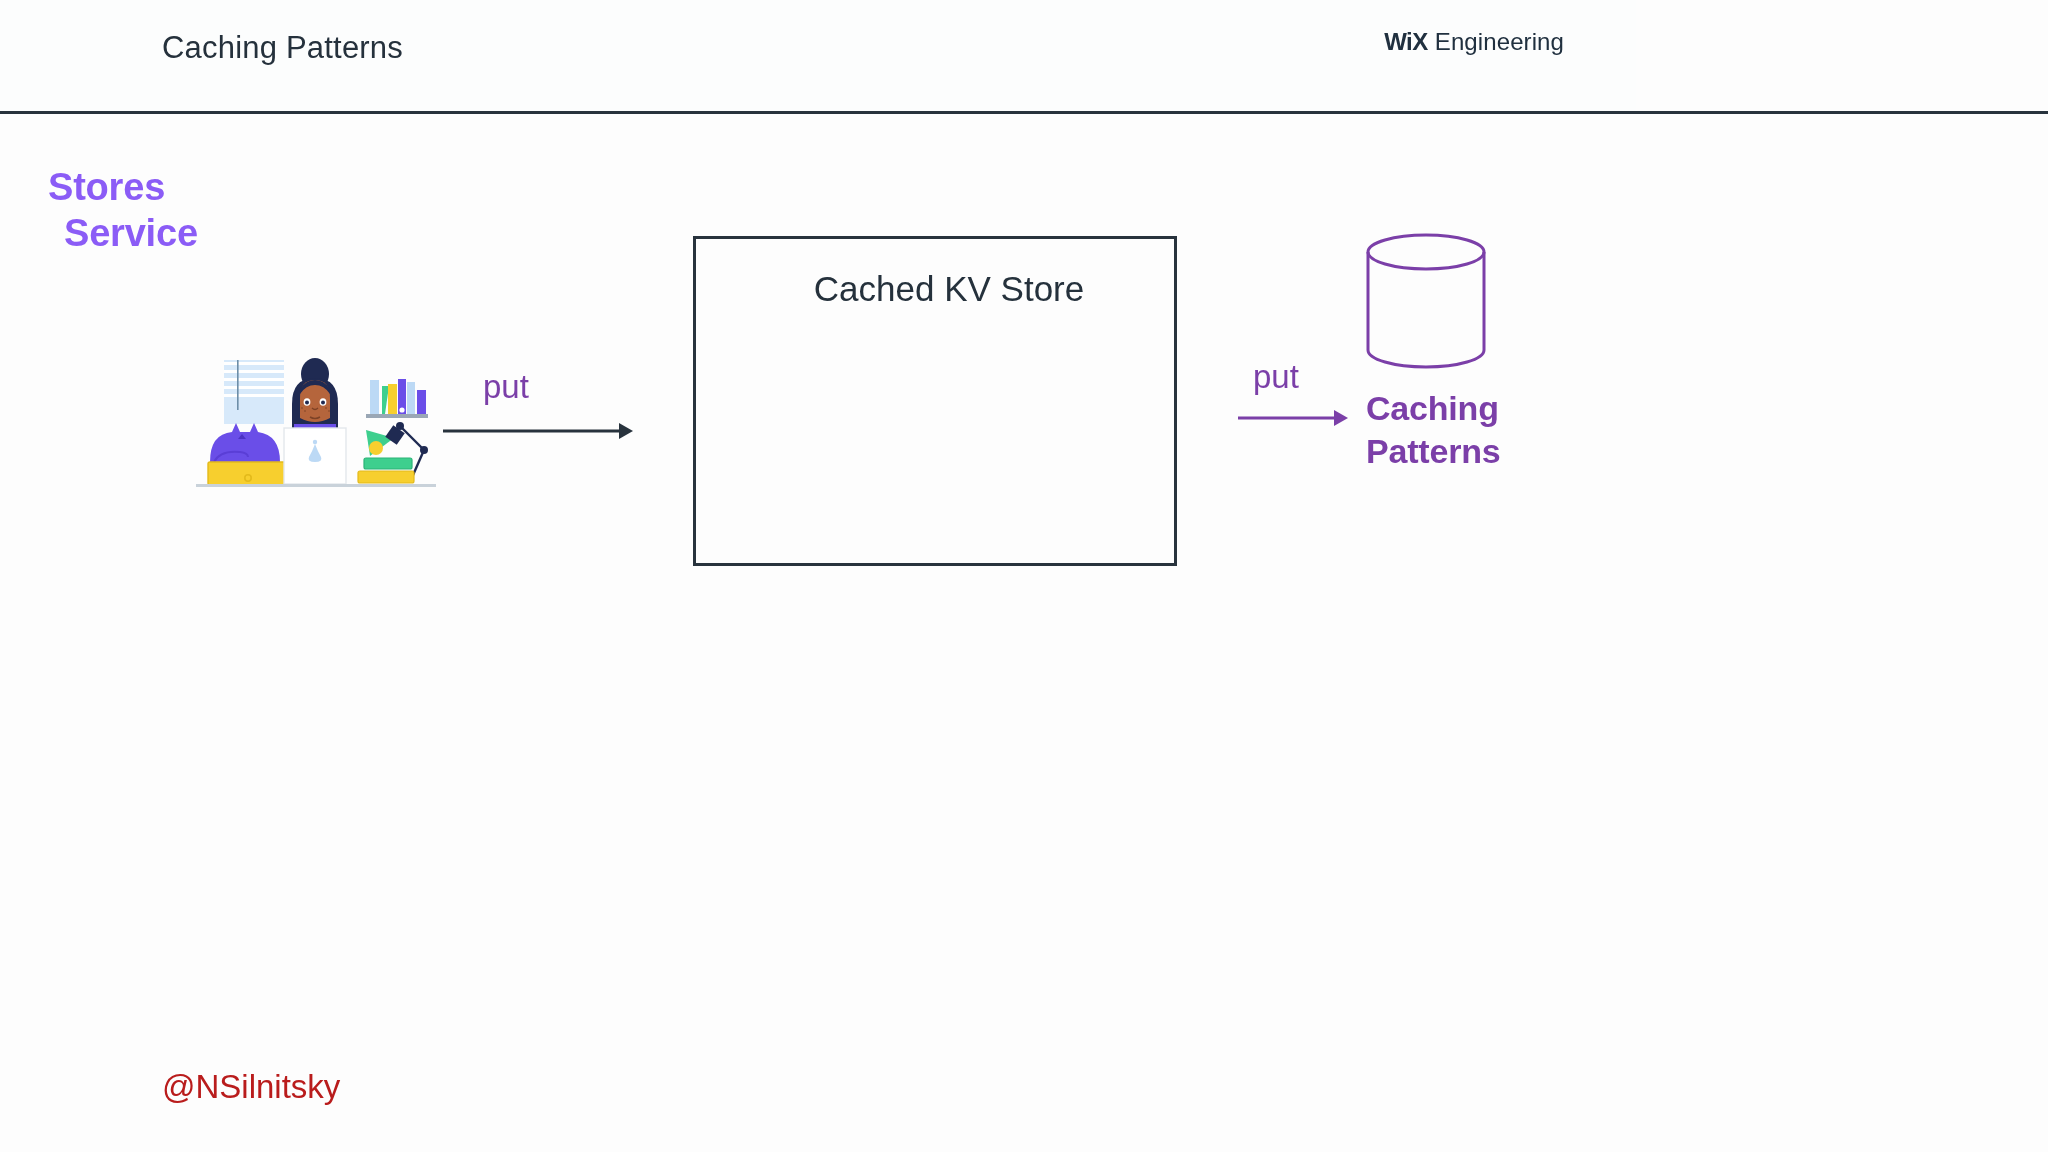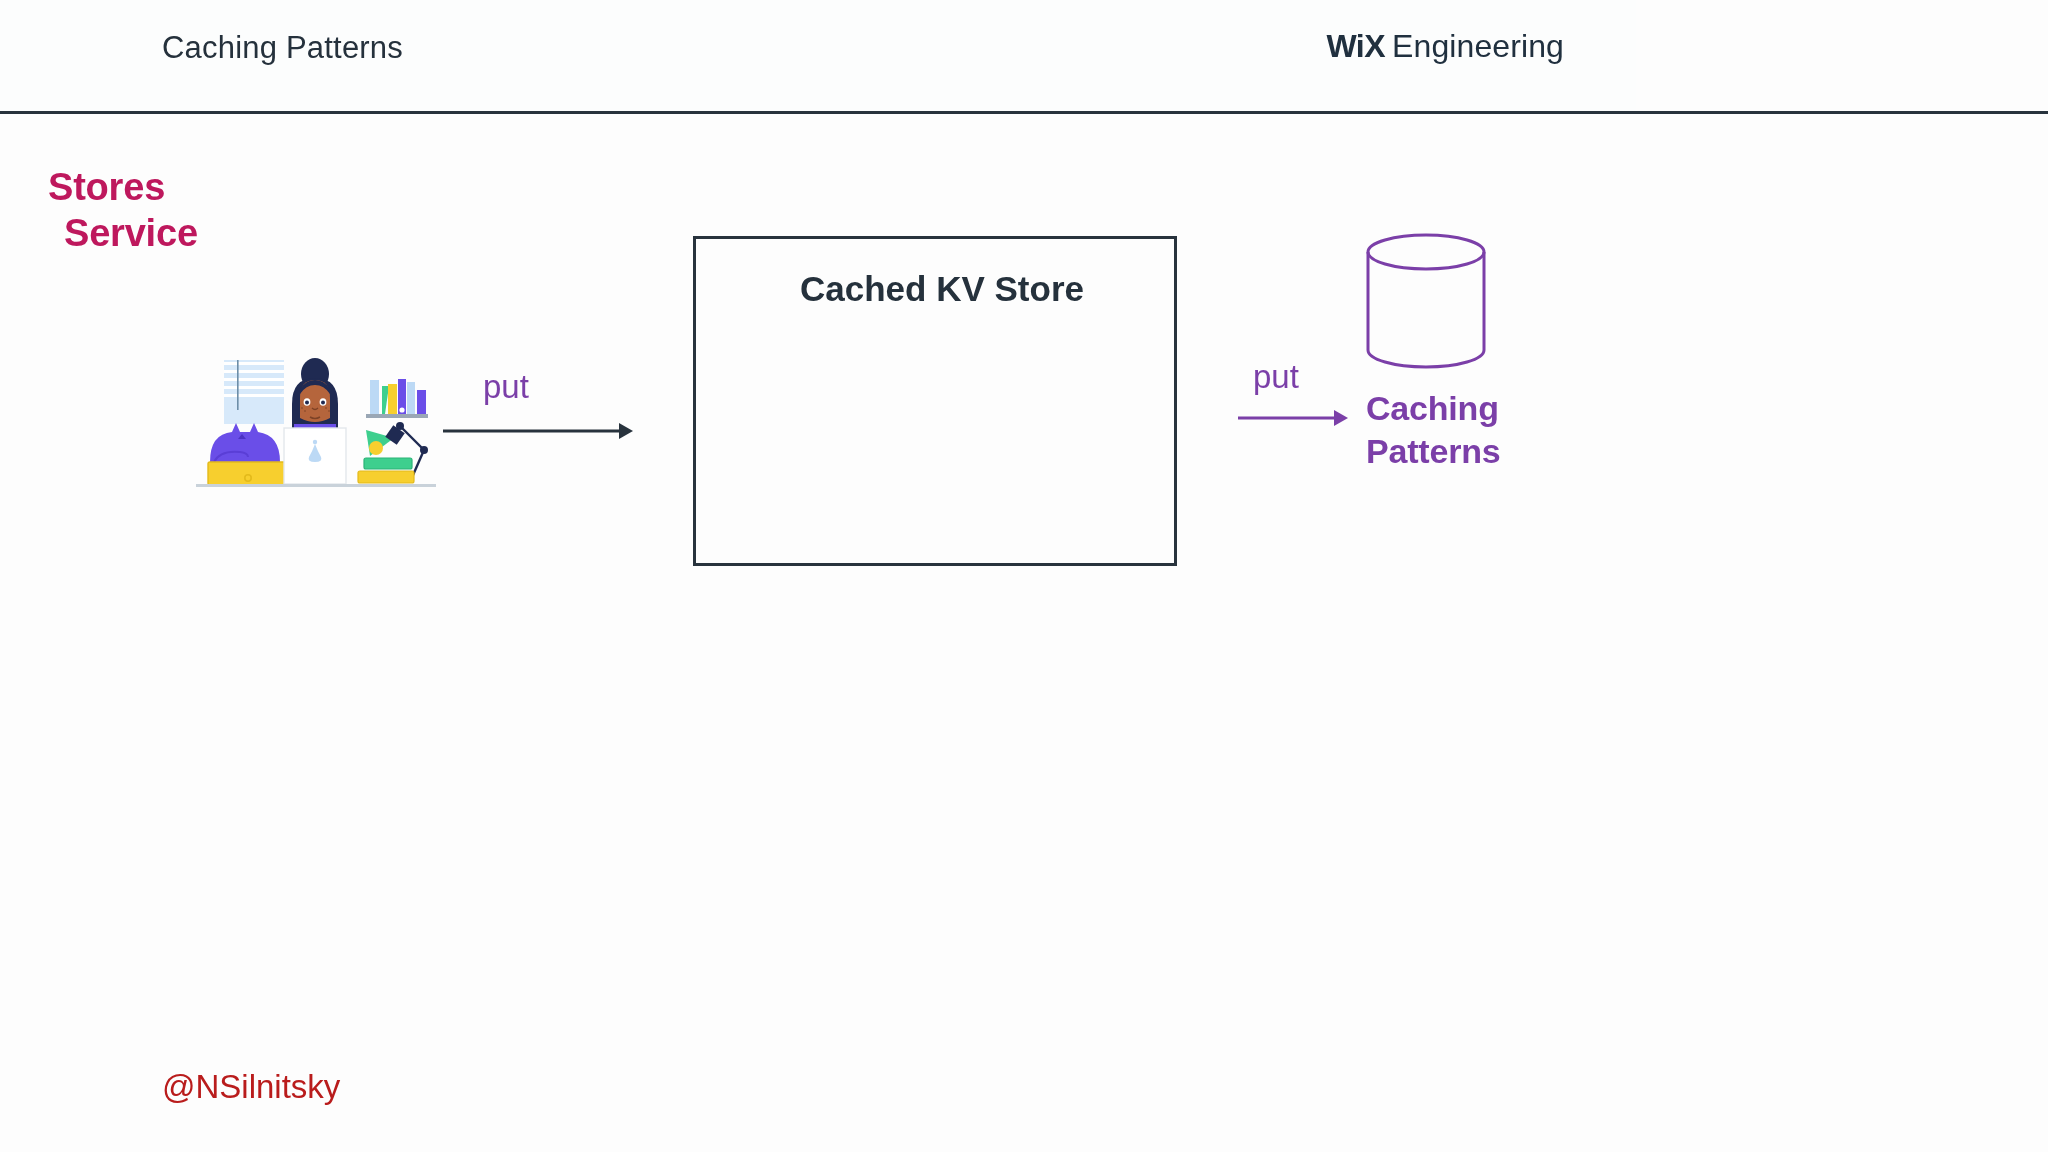--- a/index.html
+++ b/index.html
@@ -32,21 +32,21 @@
     top: 30px;
     font-size: 31px;
     color: #25313c;
     letter-spacing: 0.2px;
     font-weight: 400;
   }
   .brand {
     position: absolute;
     right: 72px;
     top: 28px;
-    font-size: 32px;
+    font-size: 24px;
     color: #20303f;
     white-space: nowrap;
     letter-spacing: 0.1px;
   }
   .brand .wix {
     font-weight: 700;
     letter-spacing: -0.5px;
   }
   .brand .eng {
     font-weight: 400;
@@ -59,21 +59,21 @@
     width: 2048px;
     height: 3px;
     background: #28333d;
   }
 
   
   .title-block {
     position: absolute;
     left: 48px;
     top: 168px;
-    color: #be185d;
+    color: #8b5cf6;
     line-height: 1.05;
   }
   .title-stores {
     font-size: 38px;
     font-weight: 700;
     letter-spacing: -0.2px;
   }
   .title-catalog {
     font-size: 56px;
     font-weight: 700;
@@ -120,27 +120,27 @@
     left: 693px;
     top: 236px;
     width: 484px;
     height: 330px;
     border: 3px solid #28333d;
     background: #fdfdfd;
     box-sizing: border-box;
   }
   .kv-title {
     position: absolute;
-    left: 4px;
+    left: 11px;
     top: 30px;
     width: 484px;
     text-align: center;
     font-size: 35px;
     color: #25313c;
-    font-weight: 700;
+    font-weight: 400;
   }
   .kv-sub {
     position: absolute;
     left: 0;
     top: 83px;
     width: 484px;
     text-align: center;
     font-size: 30px;
     color: #25313c;
     font-weight: 700;

